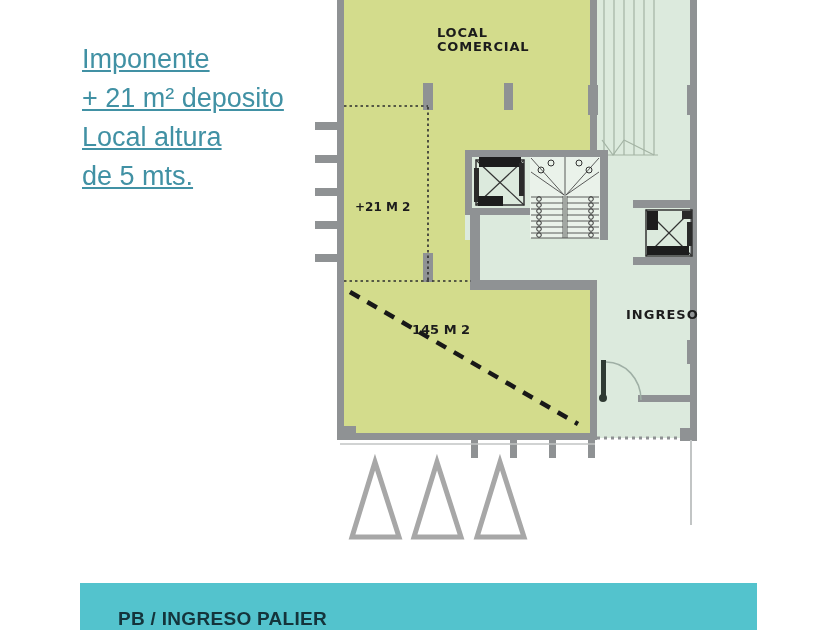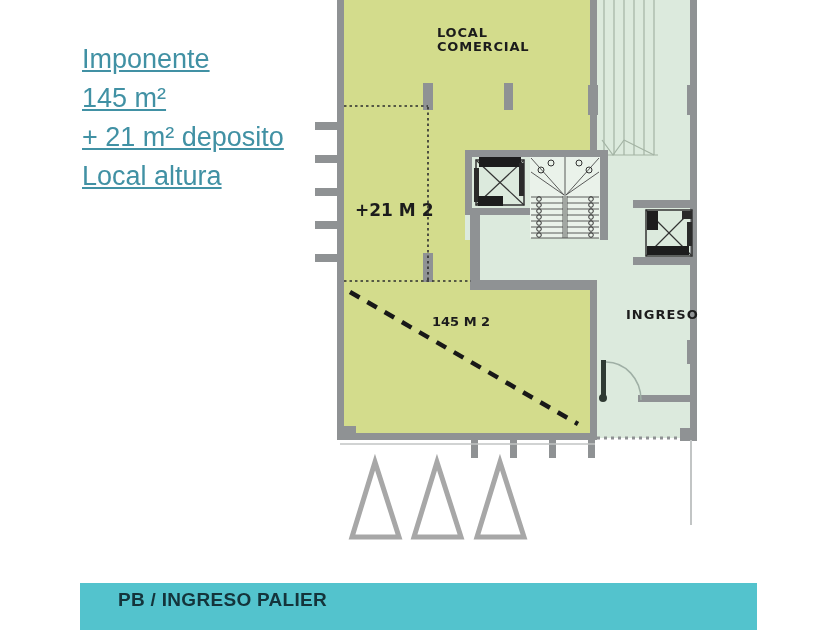--- a/index.html
+++ b/index.html
@@ -41,27 +41,27 @@
     font-size:27px;color:var(--text-teal);text-decoration:underline;
   }
   .sidebar-text .line{line-height:39px;height:39px;white-space:nowrap;}
   .sidebar-text .seg-bold{font-weight:bold;color:var(--text-teal-bold);}
 
   .plan-label{
     position:absolute;font-family:"DejaVu Sans",sans-serif;
     font-weight:bold;color:var(--label-dark);white-space:nowrap;
   }
   .label-local{left:437px;top:26px;font-size:13px;line-height:14px;letter-spacing:0.8px;}
-  .label-deposito{left:355px;top:200px;font-size:17px;}
-  .label-area{left:412px;top:314px;font-size:13px;margin-left:20px;}
+  .label-deposito{left:355px;top:200px;font-size:12px;}
+  .label-area{left:412px;top:322px;font-size:13px;}
   .label-palier{left:626px;top:307px;font-size:13px;letter-spacing:1px;}
 
   .footer-bar{
     position:absolute;left:80px;top:583px;width:677px;height:47px;
-    background:var(--accent);display:flex;align-items:flex-start;
+    background:var(--accent);display:flex;align-items:flex-end;
   }
   .footer-text{
     margin-left:38px;margin-top:6px;font-weight:bold;font-size:19px;
     color:var(--footer-dark);letter-spacing:0.3px;white-space:nowrap;
   }
 </style>
 </head>
 <body>
 
 <div class="page">
@@ -195,23 +195,23 @@
 
     <g>
       <path class="tri" d="M375 462 L352 537 L399 537 Z"></path>
       <path class="tri" d="M437 462 L414 537 L461 537 Z"></path>
       <path class="tri" d="M500 462 L477 537 L524 537 Z"></path>
     </g>
   </svg>
 
   <div class="sidebar-text" id="sidebar-lines">
       <div class="line"><span>Imponente</span></div>
-      <div class="line"><span>145 m²</span></div>
       <div class="line"><span>+ 21 m² deposito</span></div>
       <div class="line"><span>Local altura</span></div>
+      <div class="line"><span>de 5 mts.</span></div>
     </div>
 
   <div class="plan-label label-local">
     <div>LOCAL</div>
     <div>COMERCIAL</div>
   </div>
   <div class="plan-label label-deposito">+21 M 2</div>
   <div class="plan-label label-area">145 M 2</div>
   <div class="plan-label label-palier">INGRESO</div>
 

